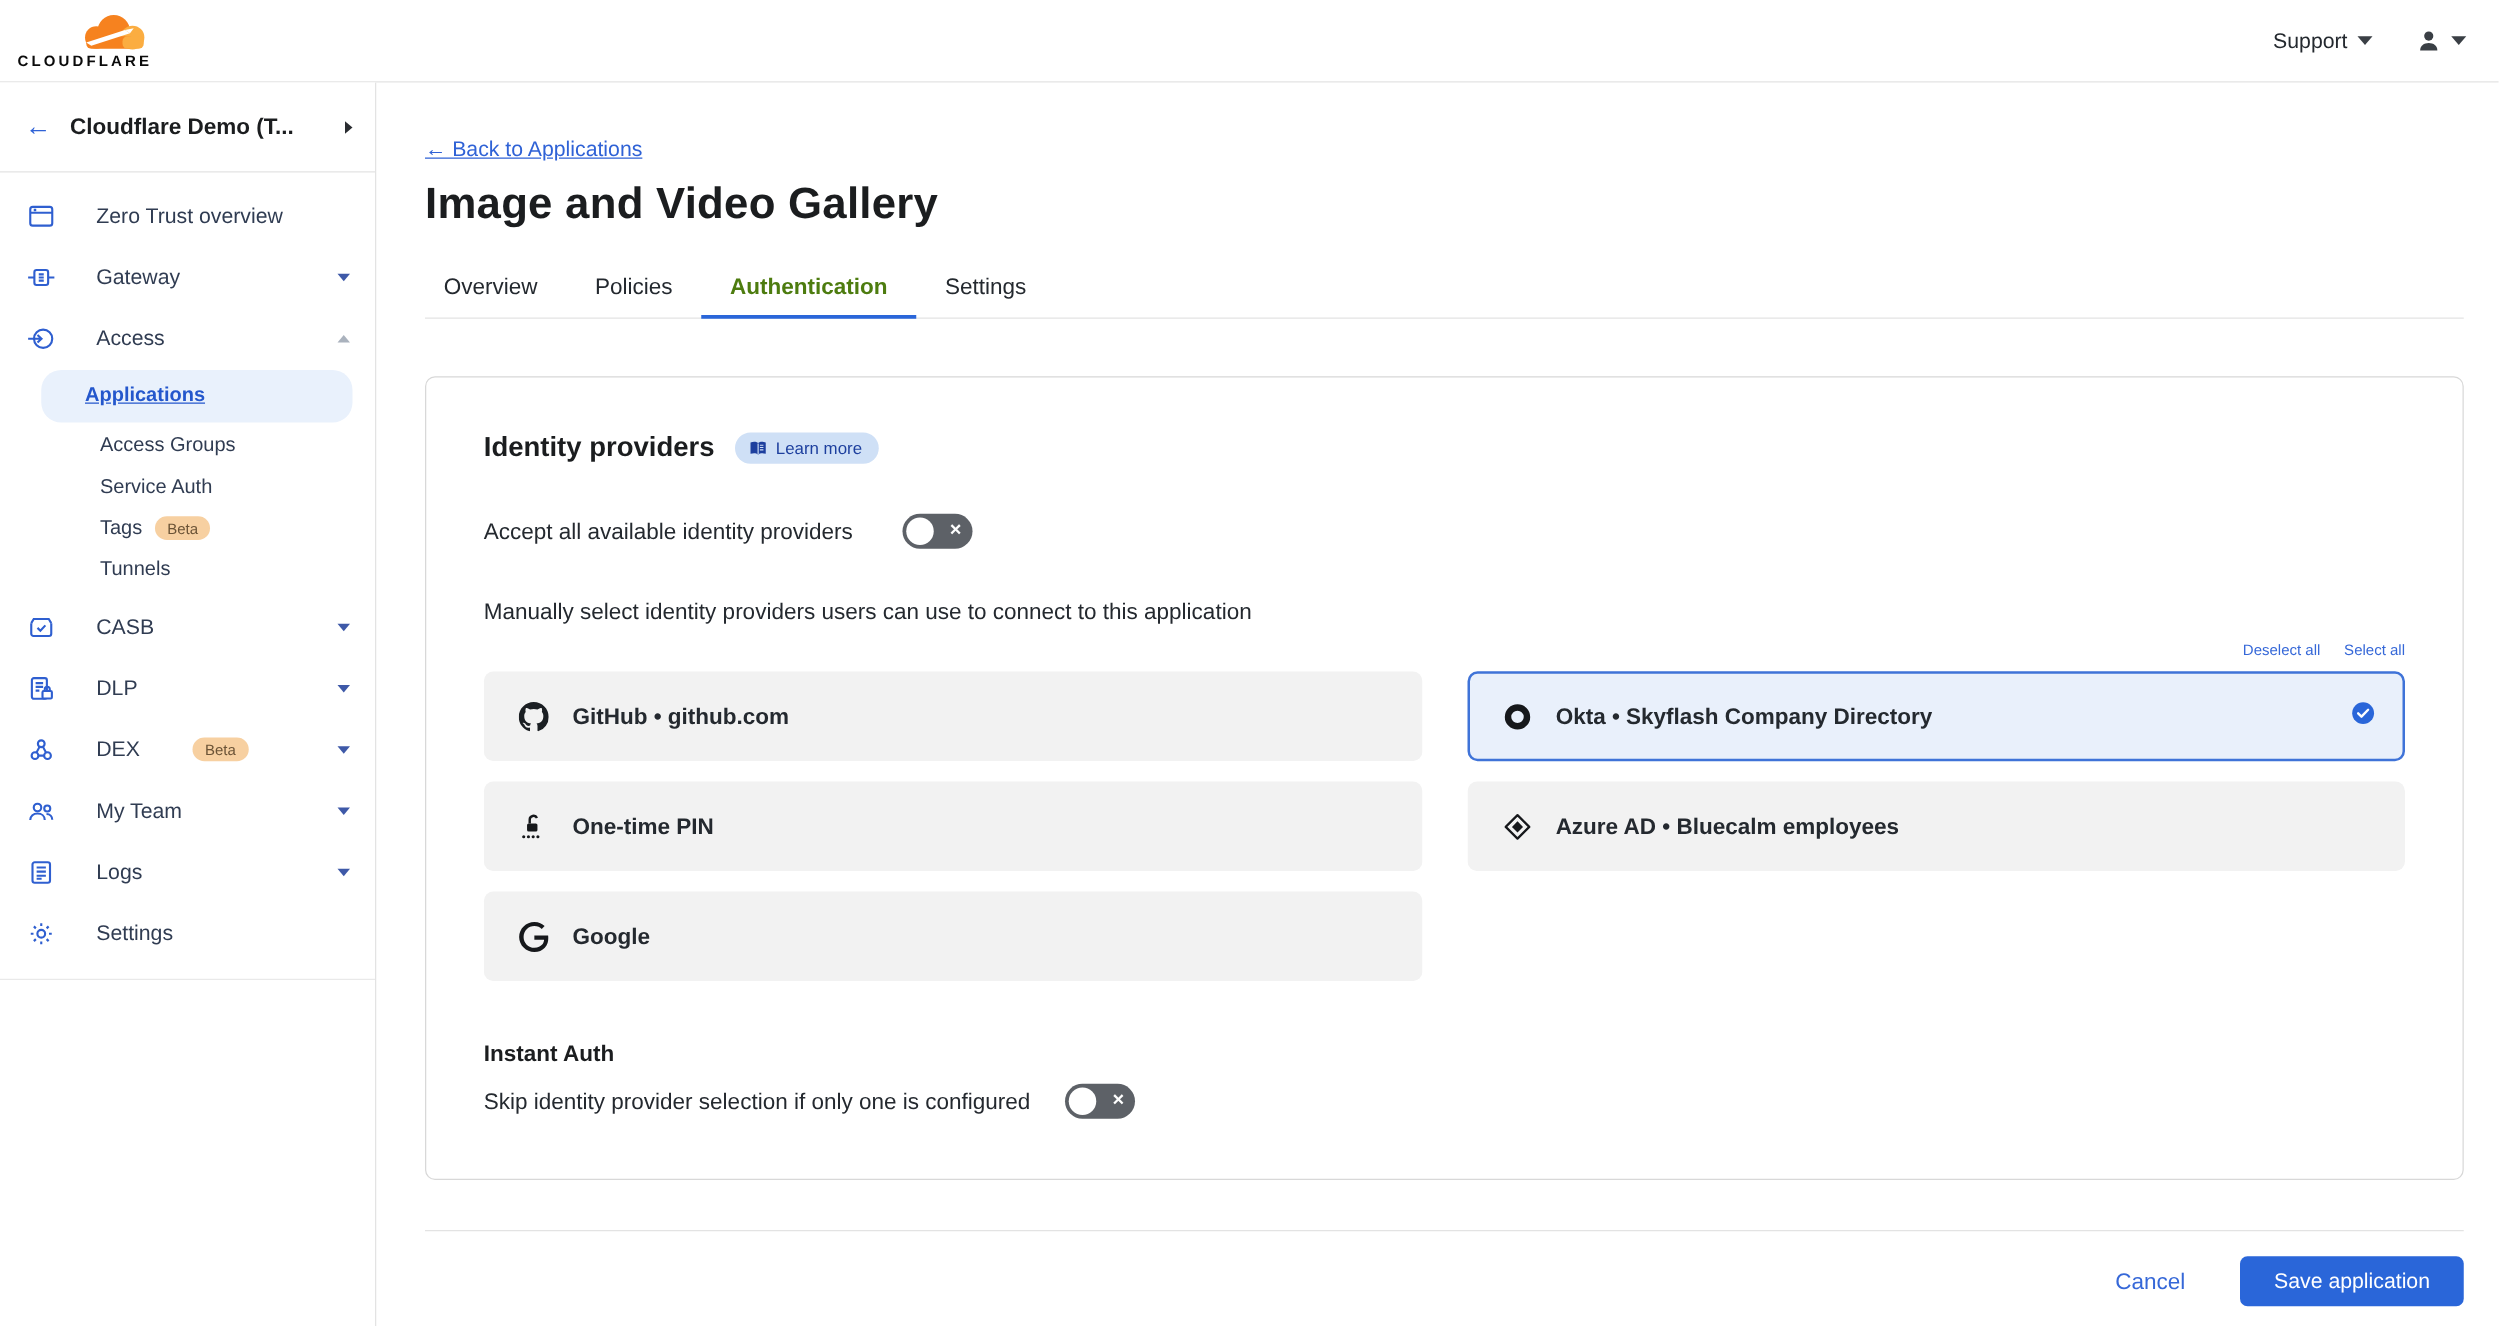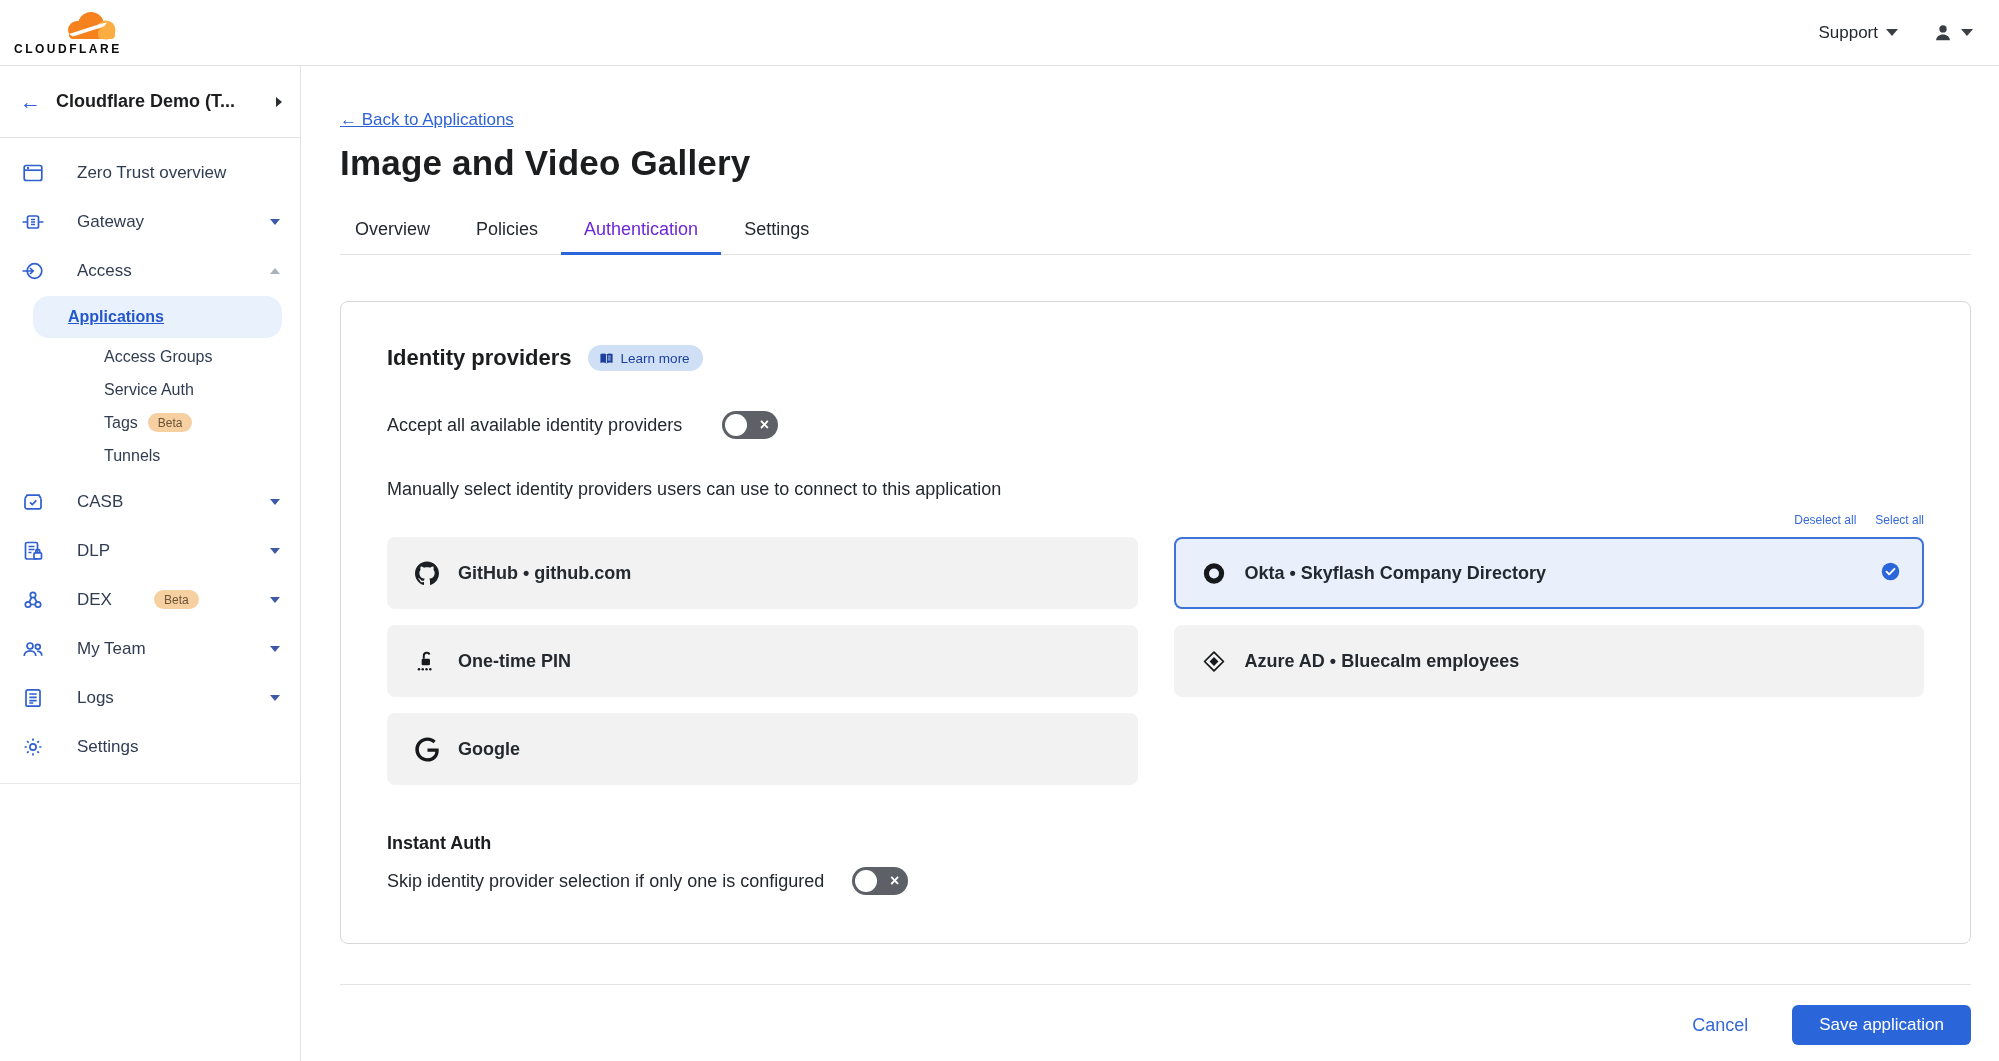--- a/index.html
+++ b/index.html
@@ -27,39 +27,39 @@
   .back-ic { color:#2f62d6; font-size:21px; line-height:1; }
   .acct-name { font-size:18px; font-weight:700; color:#1b1d1f; flex:1; white-space:nowrap; overflow:hidden; }
   .tri-right { width:0; height:0; border-top:5px solid transparent; border-bottom:5px solid transparent; border-left:6px solid #2a2d31; }
   .nav { padding-top:10px; }
   .nav-item { height:49px; display:flex; align-items:center; gap:32px; padding:0 20px 0 21px; font-size:17px; color:#303c52; cursor:pointer; }
   .nav-item .caret { margin-left:auto; }
   .caret-dn { width:0; height:0; border-left:5.5px solid transparent; border-right:5.5px solid transparent; border-top:6.5px solid #3e59a8; }
   .caret-up { width:0; height:0; border-left:5.5px solid transparent; border-right:5.5px solid transparent; border-bottom:6.5px solid #aab2bd; }
   .ic { width:24px; height:24px; flex:none; display:flex; align-items:center; justify-content:center; }
   .subnav { margin:1px 0 5px; }
-  .sub-item { height:33px; display:flex; align-items:center; padding-left:104px; font-size:16px; color:#303c52; cursor:pointer; }
+  .sub-item { height:33px; display:flex; align-items:center; padding-left:80px; font-size:16px; color:#303c52; cursor:pointer; }
   .sub-item.active { margin:0 18px 2px 33px; padding-left:35px; height:42px; border-radius:16px;
     background:#e9f1fc; color:#2457cc; font-weight:700;text-decoration:underline; }
   .beta { background:#f7d0a1; color:#6b5336; font-size:12px; padding:2.5px 10px; border-radius:999px; margin-left:10px; font-weight:400; }
   .side-divider { border-top:1px solid #e9e9e9; margin:12px 0 0; }
 
   
   .main { flex:1; padding:0 28px 0 39px; }
   .backlink { display:inline-block; margin-top:44px; font-size:17px; color:#2f62d6; text-decoration:underline; cursor:pointer; }
   .page-title { margin-top:13px; font-size:35px; font-weight:700; color:#1b1d1f; letter-spacing:.2px; }
   .tabs { margin-top:25px; display:flex; border-bottom:1px solid #e3e3e3; }
   .tab { padding:11px 23px 12px; font-size:18px; font-weight:500; color:#24292f;
     border-bottom:3px solid transparent; margin-bottom:-1px; cursor:pointer; }
   .tab:first-child { padding-left:15px; }
-  .tab.active { color:#6d28d9; font-weight:400; border-bottom-color:#2a66d9; }
+  .tab.active { color:#4d7c0f; font-weight:700; border-bottom-color:#2a66d9; }
 
   
   .card { margin-top:46px; border:1px solid #d8d8d8; border-radius:8px; padding:43px 46px 48px; background:#fff; }
-  .card-head { display:flex; gap:16px; }
+  .card-head { display:flex; align-items:center; gap:16px; }
   .card-title { font-size:22px; font-weight:700; color:#1b1d1f; }
   .learn-pill { display:inline-flex; align-items:center; gap:7px; background:#cfe0f6; color:#1d3f9e;
     font-size:13.5px; padding:5px 13px 5px 11px; border-radius:999px; cursor:pointer; }
   .row-accept { margin-top:40px; display:flex; align-items:center; gap:40px; }
   .lbl { font-size:18px; color:#24292f; }
   .toggle { width:56px; height:28px; border-radius:14px; background:#5d6167; position:relative; flex:none; cursor:pointer; }
   .toggle .knob { position:absolute; left:3px; top:3px; width:22px; height:22px; border-radius:50%; background:#fff; }
   .toggle .tx { position:absolute; right:9px; top:50%; transform:translateY(-52%); color:#fff; font-size:16px; font-weight:700; line-height:1; }
   .manual { margin-top:40px; font-size:18px; }
   .sel-links { margin-top:13px; display:flex; justify-content:flex-end; gap:19px; }

